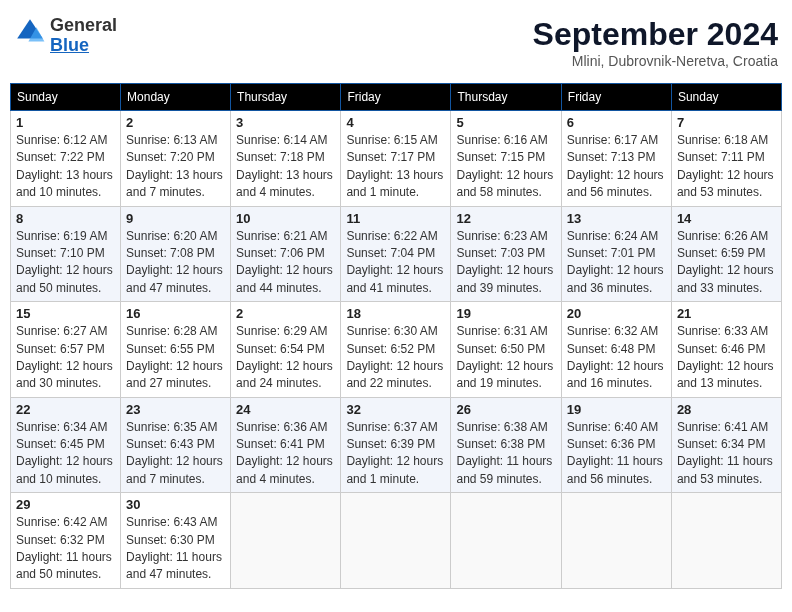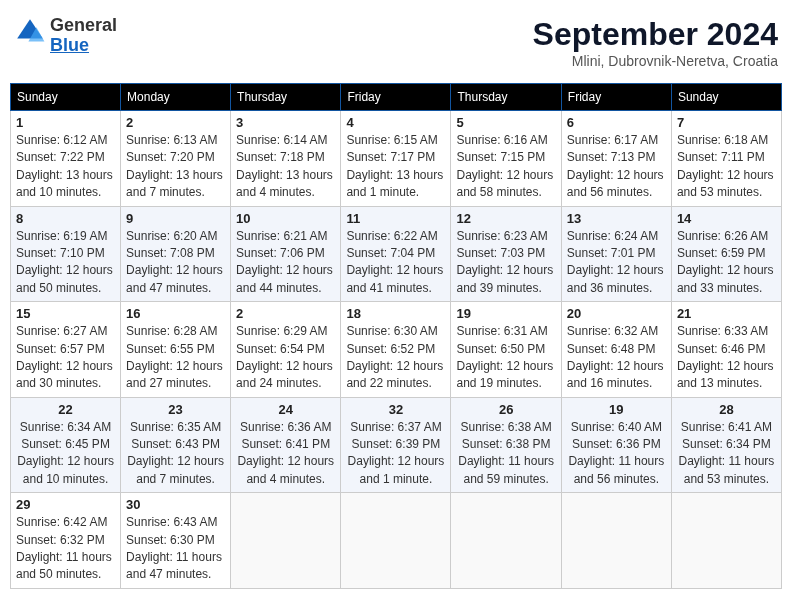--- a/index.html
+++ b/index.html
@@ -84,21 +84,21 @@
       color: #333;
       font-size: 12px;
       line-height: 1.45;
     }
     .empty-cell {
       background: #f9f9f9 !important;
     }
     .week-row-0 td { background: #fff; }
     .week-row-1 td { background: #eef2fa; }
     .week-row-2 td { background: #fff; }
-    .week-row-3 td { background: #eef2fa; text-align: center; }
+    .week-row-3 td { background: #eef2fa; }
     .week-row-4 td { background: #fff; }
     .week-row-0 td.empty-cell,
     .week-row-1 td.empty-cell,
     .week-row-2 td.empty-cell,
     .week-row-3 td.empty-cell,
     .week-row-4 td.empty-cell,
     .week-row-5 td.empty-cell { background: #f5f5f5; }
   </style>
 </head>
 <body>

